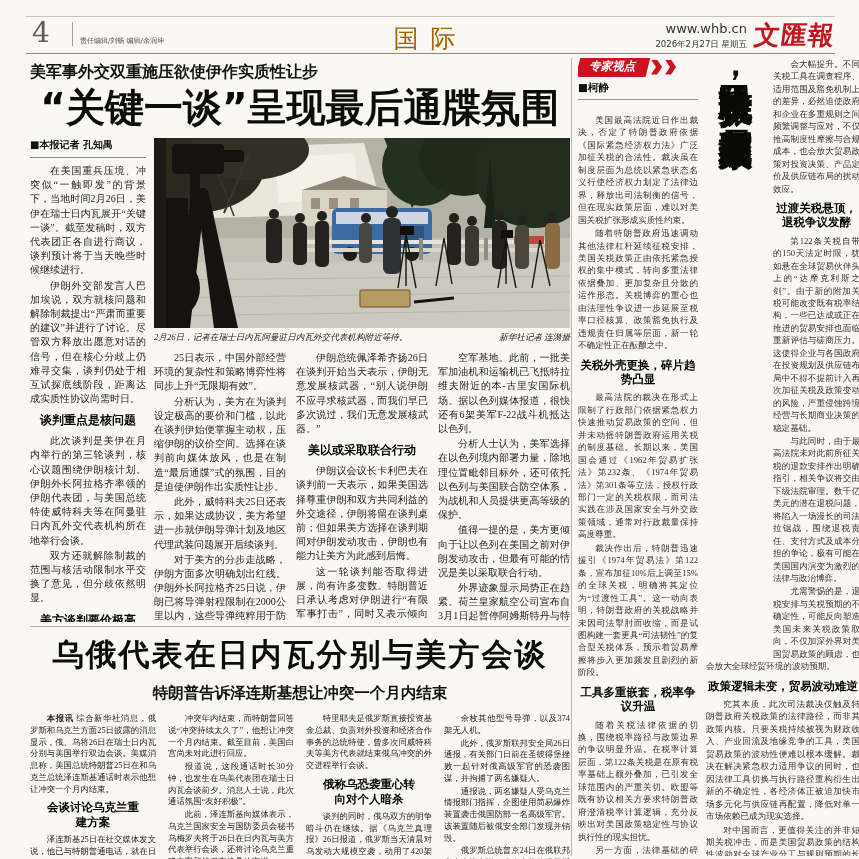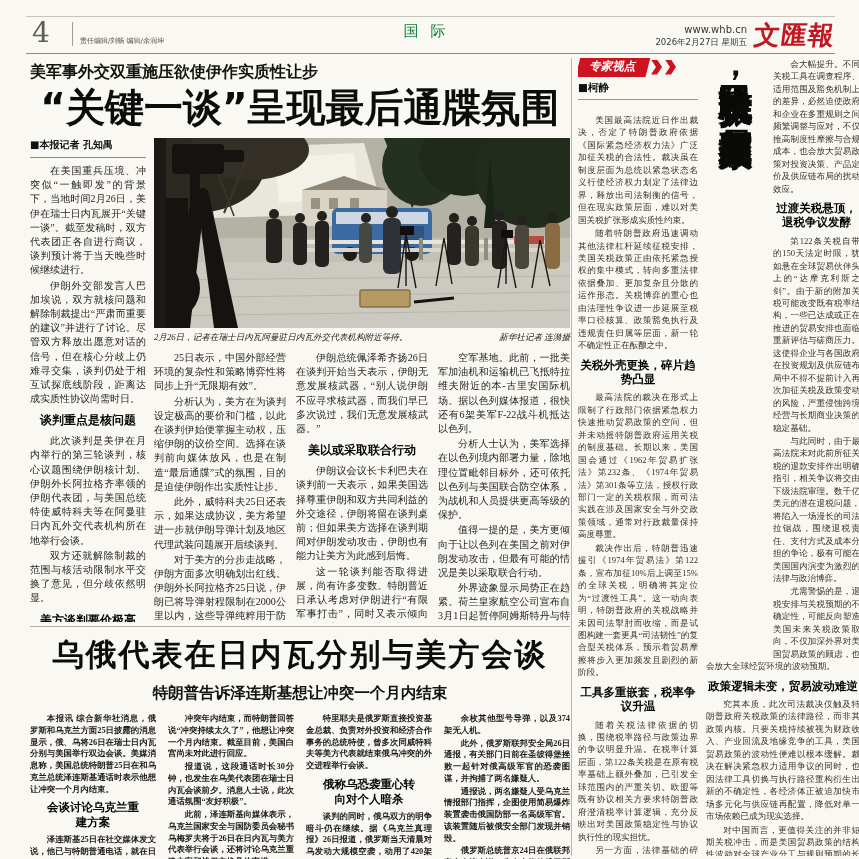--- a/index.html
+++ b/index.html
@@ -10,24 +10,24 @@
     color:#1c1c1a;
   }
   
   .header{position:absolute;left:26px;right:24px;top:10px;height:44px;}
   .header-topline{position:absolute;top:6px;left:0;right:0;border-top:1px solid #c6c3ba;}
   .header-bottomline{position:absolute;bottom:0;left:0;right:0;border-bottom:1.6px solid #8d8a80;}
   .pagenum{position:absolute;left:6px;top:9px;font-family:"DejaVu Serif",serif;font-size:28px;color:#5d5c55;font-weight:400;line-height:1;}
   .pagenum-divider{position:absolute;left:46px;top:12px;height:24px;border-left:1px solid #a09d93;}
   .editors{position:absolute;left:54px;top:26px;font-size:7px;color:#55534c;font-family:"DejaVu Sans",sans-serif;}
   .section-title{position:absolute;left:50%;transform:translateX(-50%);top:12px;
-    font-family:"DejaVu Sans",sans-serif;font-weight:400;font-size:15px;letter-spacing:12px;color:#15803d;}
+    font-family:"DejaVu Sans",sans-serif;font-weight:400;font-size:25px;letter-spacing:12px;color:#a16207;}
   .header-right{position:absolute;right:0;top:8px;display:flex;align-items:center;}
   .web-date{text-align:right;margin-right:7px;color:#333;line-height:1.4;}
-  .website{font-size:10px;font-family:"DejaVu Sans",sans-serif;}
+  .website{font-size:13px;font-family:"DejaVu Sans",sans-serif;}
   .date{font-size:8.5px;font-family:"DejaVu Sans",sans-serif;}
   .masthead{font-family:"DejaVu Serif",serif;font-weight:900;font-size:26px;color:#c21722;transform:skewX(-7deg);letter-spacing:1px;}
   
   .main{position:absolute;left:30px;top:60px;width:540px;}
   .kicker{text-align:left;font-family:"DejaVu Sans",sans-serif;font-weight:700;font-size:16px;color:#14140f;margin:2px 0 4px;}
   .headline{text-align:center;font-family:"DejaVu Sans",sans-serif;font-weight:900;font-size:39px;line-height:1.08;color:#0c0c0a;}
   .main-body{display:flex;margin-top:9px;}
   .mcol1{width:116px;margin-right:8px;height:484px;overflow:hidden;}
   .mright{width:416px;}
   .photo-wrap{width:416px;height:190px;background:#b9b6ac;overflow:hidden;}
@@ -37,21 +37,21 @@
   
   .para{font-size:10px;line-height:1.42;text-align:justify;text-indent:2em;margin:0 0 1px;color:#1e1d1a;}
   .subhead{font-family:"DejaVu Sans",sans-serif;font-weight:700;font-size:12px;text-align:center;margin:6px 0 5px;color:#050505;text-indent:0;}
   .byline{font-family:"DejaVu Sans",sans-serif;font-weight:700;font-size:10px;color:#111;border-bottom:1px solid #8f8c83;padding-bottom:5px;margin-bottom:6px;}
   
   .bottom{position:absolute;left:30px;top:626px;width:540px;height:233px;border-top:1px solid #b3b0a7;padding-top:7px;box-sizing:border-box;}
   .bheadline{text-align:center;font-family:"DejaVu Sans",sans-serif;font-weight:900;font-size:31px;letter-spacing:2px;color:#0c0c0a;}
   .bsubhead{text-align:center;font-family:"DejaVu Sans",sans-serif;font-weight:700;font-size:15.5px;margin-top:7px;color:#121210;}
   .bcols{display:flex;gap:12px;height:150px;overflow:hidden;margin-top:9px;}
   .bcol{width:126px;overflow:hidden;}
-  .bcol .para{font-size:8.4px;line-height:1.4;font-weight:bold;}
+  .bcol .para{font-size:8.4px;line-height:1.4;}
   .bcol .subhead{font-size:11.5px;margin:5px 12px 4px;}
   
   .expert-divider{position:absolute;left:571px;top:58px;height:798px;border-left:1px solid #b9b6ad;}
   .expert{position:absolute;left:578px;top:58px;width:282px;height:798px;}
   .exleft{position:absolute;left:0;top:0;width:120px;height:798px;overflow:hidden;}
   .badge-row{display:flex;align-items:center;height:18px;margin-bottom:5px;}
   .badge{background:#ce1320;color:#fff;font-family:"DejaVu Sans",sans-serif;font-weight:700;font-size:11.5px;padding:2px 12px 3px;transform:skewX(-14deg);white-space:nowrap;}
   .chev{width:11px;height:15px;background:#ce1320;margin-left:3px;clip-path:polygon(0 0,55% 0,100% 50%,55% 100%,0 100%,45% 50%);}
   .exauthor{font-family:"DejaVu Sans",sans-serif;font-weight:700;font-size:10.5px;border-bottom:1px solid #9a978e;padding-bottom:4px;margin-bottom:14px;color:#111;}
   .exleft .para,.exright .para{font-size:8.6px;line-height:1.45;color:#34322d;}

